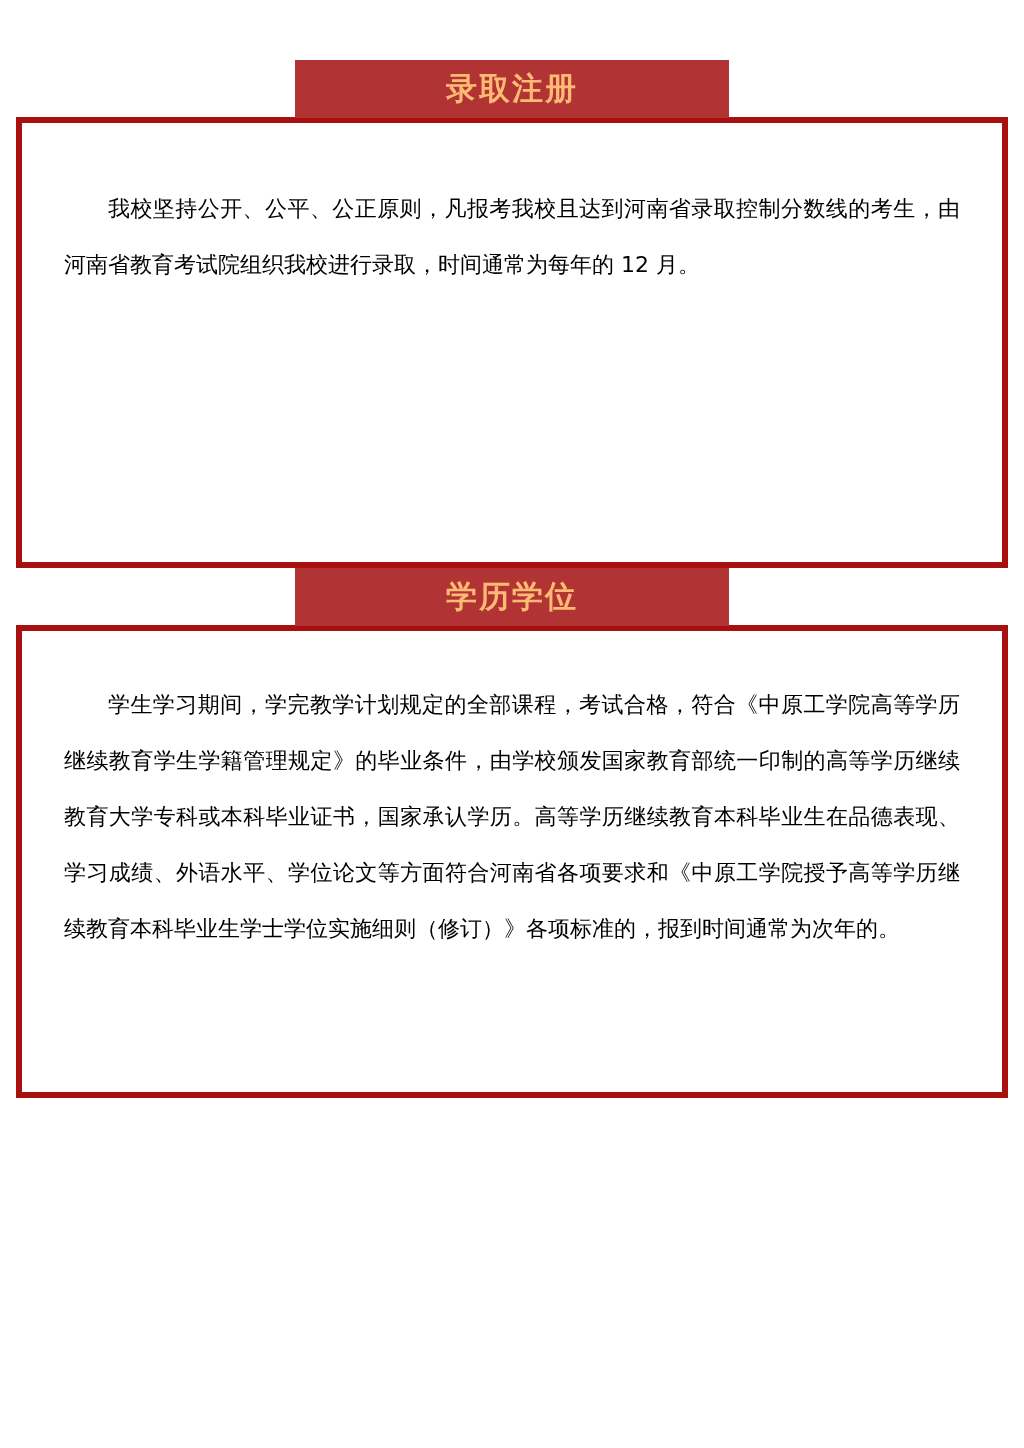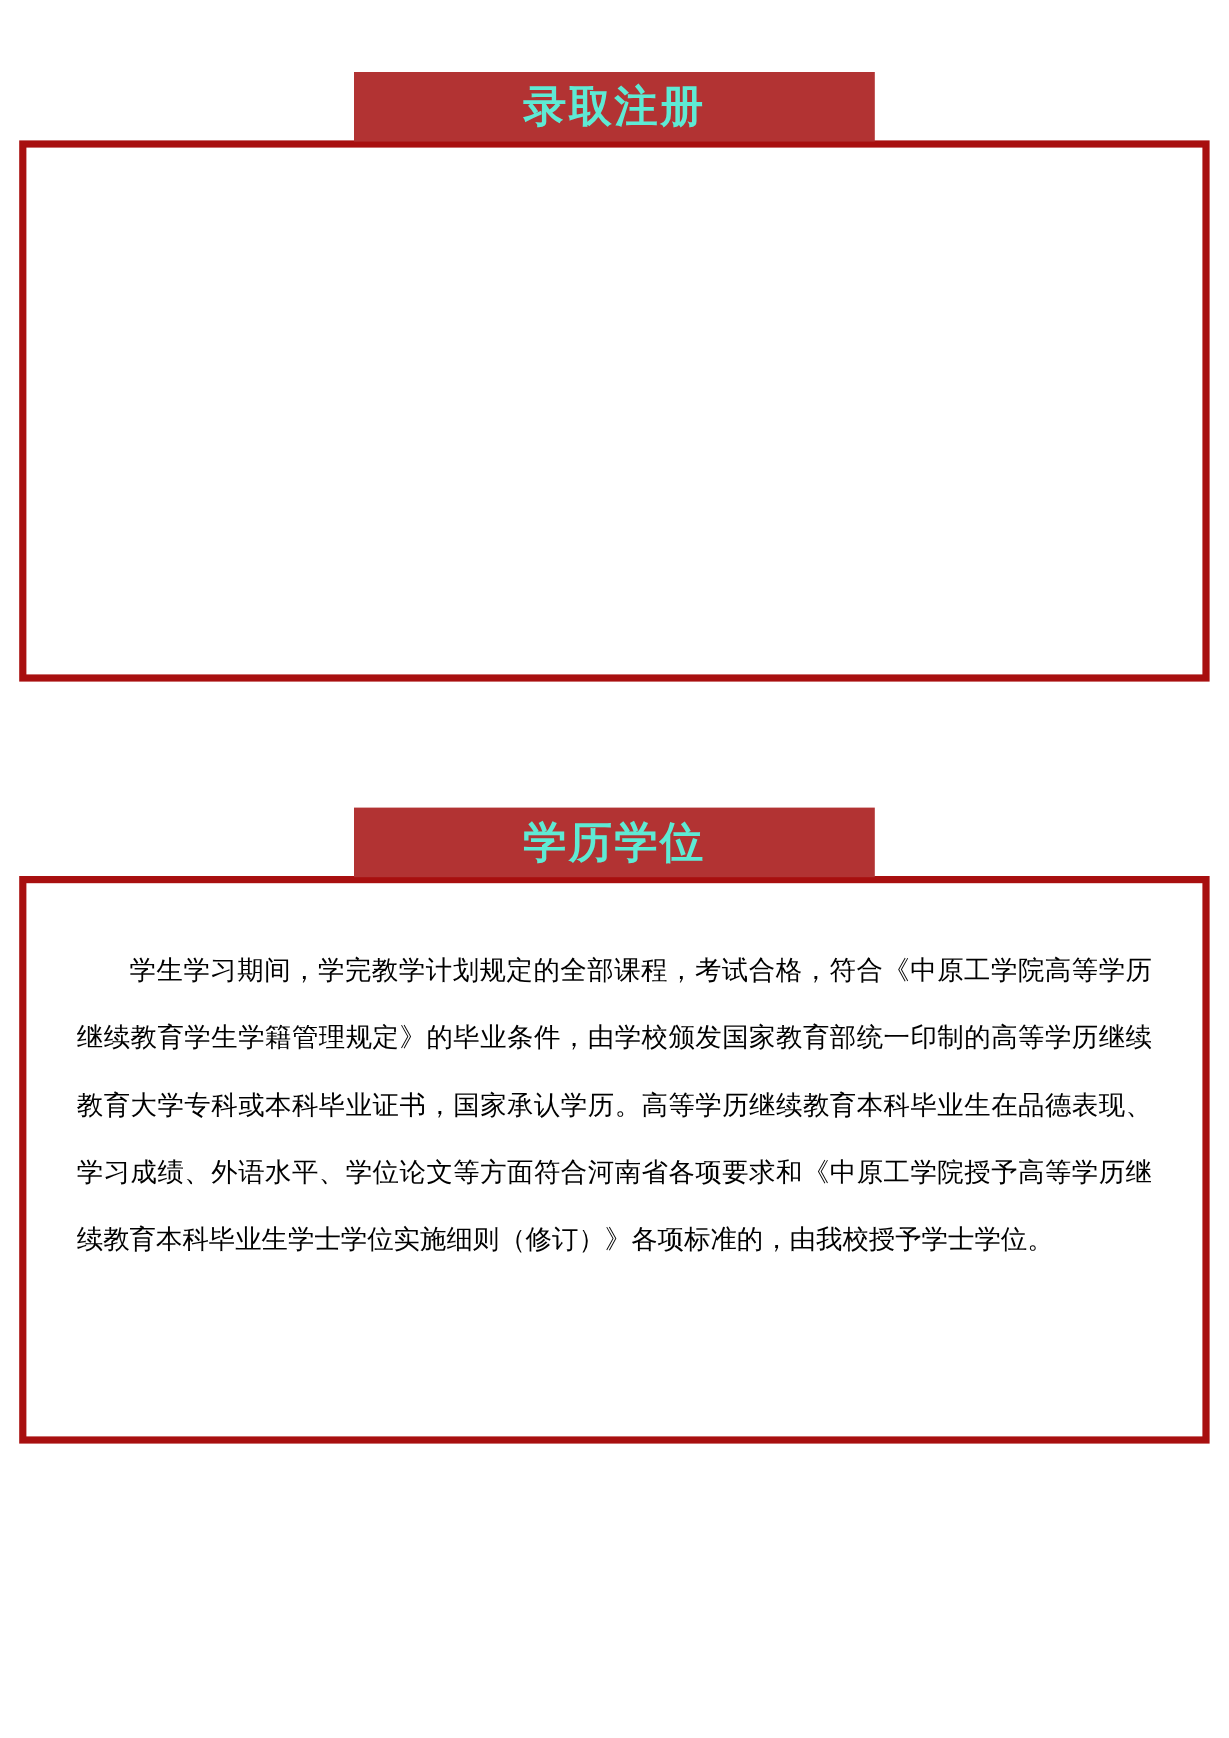--- a/index.html
+++ b/index.html
@@ -14,36 +14,35 @@
     position: relative;
     overflow: hidden;
   }
   .section {
     position: relative;
   }
   .section-first {
     padding-top: 60px;
   }
   .section-second {
-    padding-top: 105px;
   }
   .banner {
     width: 434px;
     height: 58px;
     margin: 0 auto;
     background: #b23333;
     display: flex;
     align-items: center;
     justify-content: center;
     position: relative;
     z-index: 2;
   }
   .banner-title {
-    color: #5eead4;
-    font-size: 36px;
+    color: #fdba74;
+    font-size: 31px;
     font-weight: bold;
     letter-spacing: 2px;
   }
   .content-box {
     margin: 0 16px;
     background: #ffffff;
     border: 6px solid #a80f0f;
     box-sizing: border-box;
     position: relative;
     z-index: 1;
@@ -69,25 +68,26 @@
 </head>
 <body>
 
 <div>
 
   <div class="section section-first">
     <div class="banner">
       <span class="banner-title">录取注册</span>
     </div>
     <div class="content-box box-1">
+      <p>我校坚持公开、公平、公正原则，凡报考我校且达到河南省录取控制分数线的考生，由河南省教育考试院组织我校进行录取，时间通常为每年的 12 月。</p>
     </div>
   </div>
 
   <div class="section section-second">
     <div class="banner">
       <span class="banner-title">学历学位</span>
     </div>
     <div class="content-box box-2">
-      <p>学生学习期间，学完教学计划规定的全部课程，考试合格，符合《中原工学院高等学历继续教育学生学籍管理规定》的毕业条件，由学校颁发国家教育部统一印制的高等学历继续教育大学专科或本科毕业证书，国家承认学历。高等学历继续教育本科毕业生在品德表现、学习成绩、外语水平、学位论文等方面符合河南省各项要求和《中原工学院授予高等学历继续教育本科毕业生学士学位实施细则（修订）》各项标准的，由我校授予学士学位。</p>
+      <p>学生学习期间，学完教学计划规定的全部课程，考试合格，符合《中原工学院高等学历继续教育学生学籍管理规定》的毕业条件，由学校颁发国家教育部统一印制的高等学历继续教育大学专科或本科毕业证书，国家承认学历。高等学历继续教育本科毕业生在品德表现、学习成绩、外语水平、学位论文等方面符合河南省各项要求和《中原工学院授予高等学历继续教育本科毕业生学士学位实施细则（修订）》各项标准的，报到时间通常为次年的。</p>
     </div>
   </div>
 
 </div>
 
 </body></html>

